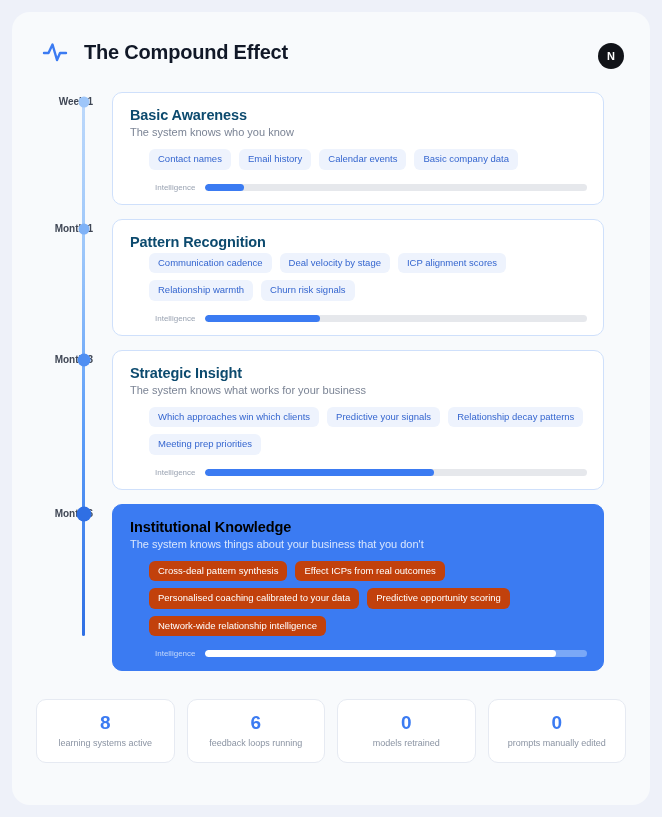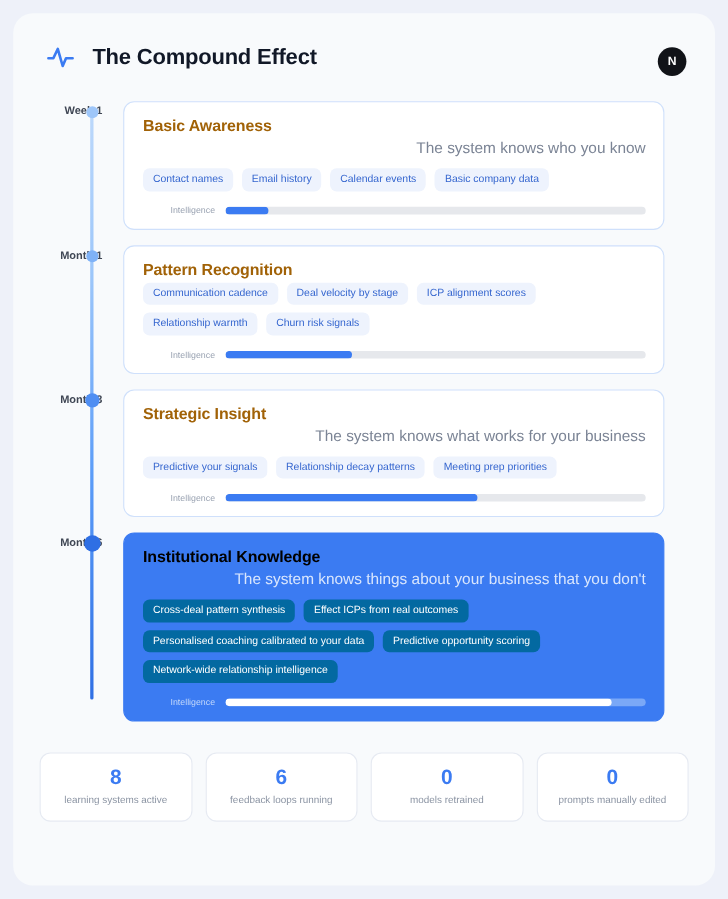--- a/index.html
+++ b/index.html
@@ -116,50 +116,50 @@
     border-radius: 10px;
     padding: 14px 16px 12px 17px;
   }
   .card.highlight {
     background: #3b7bf2;
     border-color: #3b7bf2;
   }
   .card-title {
     font-size: 14.5px;
     font-weight: bold;
-    color: #a16207;
+    color: #0c4a6e;
     margin-bottom: 3px;
     letter-spacing: -0.1px;
   }
   .card.highlight .card-title { color: #000000; }
   .card-sub {
-    font-size: 14px;
+    font-size: 11px;
     color: #7b8495;
     margin-bottom: 11px;
-    text-align: right;
   }
   .card.highlight .card-sub { color: #d9e6fd; }
 
   .chips {
     display: flex;
     flex-wrap: wrap;
     gap: 7px 8px;
     margin-bottom: 13px;
+    margin-left: 19px;
   }
   .chip {
     background: #eef3fd;
     color: #3566cf;
     font-size: 9.5px;
     padding: 5px 9px 6px 9px;
     border-radius: 6px;
     white-space: nowrap;
     line-height: 1;
   }
   .card.highlight .chip {
-    background: #0369a1;
+    background: #c2410c;
     color: #ffffff;
   }
 
   .meter-row {
     display: flex;
     align-items: center;
     padding-left: 25px;
   }
   .meter-label {
     font-size: 8px;
@@ -287,20 +287,21 @@
 
       <div class="stage">
         <div class="stage-marker">
           <span class="stage-label">Month 3</span>
           <span class="dot d2"></span>
         </div>
         <div class="card">
           <div class="card-title">Strategic Insight</div>
           <div class="card-sub">The system knows what works for your business</div>
           <div class="chips">
+            <span class="chip">Which approaches win which clients</span>
             <span class="chip">Predictive your signals</span>
             <span class="chip">Relationship decay patterns</span>
             <span class="chip">Meeting prep priorities</span>
           </div>
           <div class="meter-row">
             <span class="meter-label">Intelligence</span>
             <span class="track">
               <span class="fill" style="width: 60%;"></span>
             </span>
           </div>

